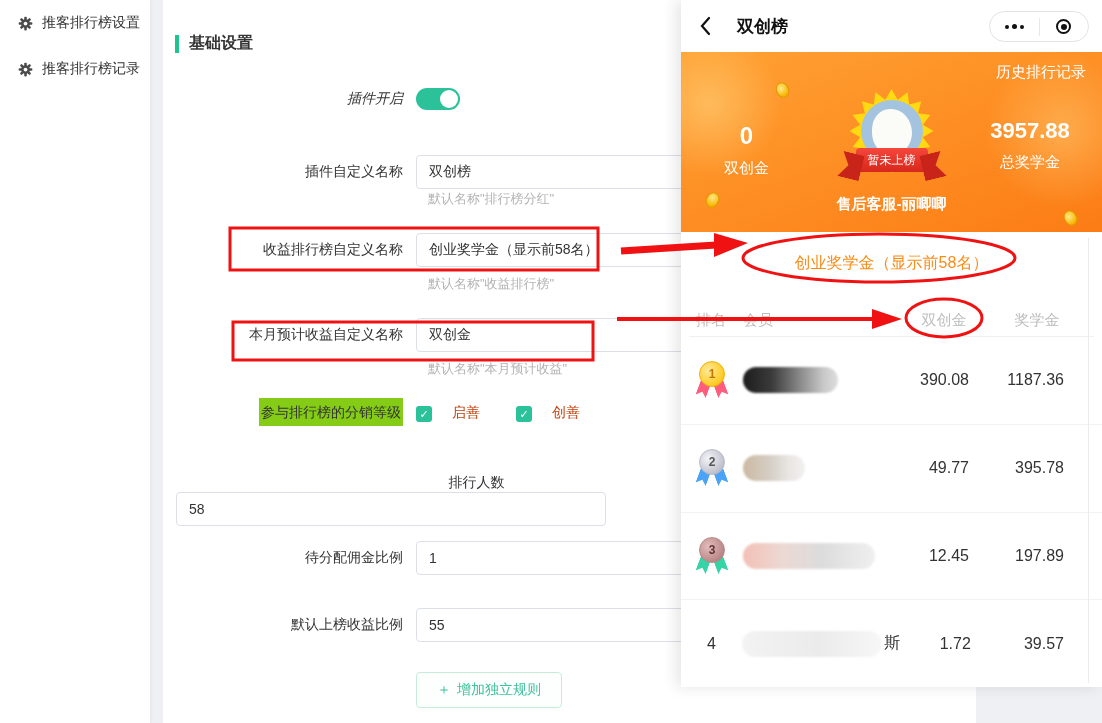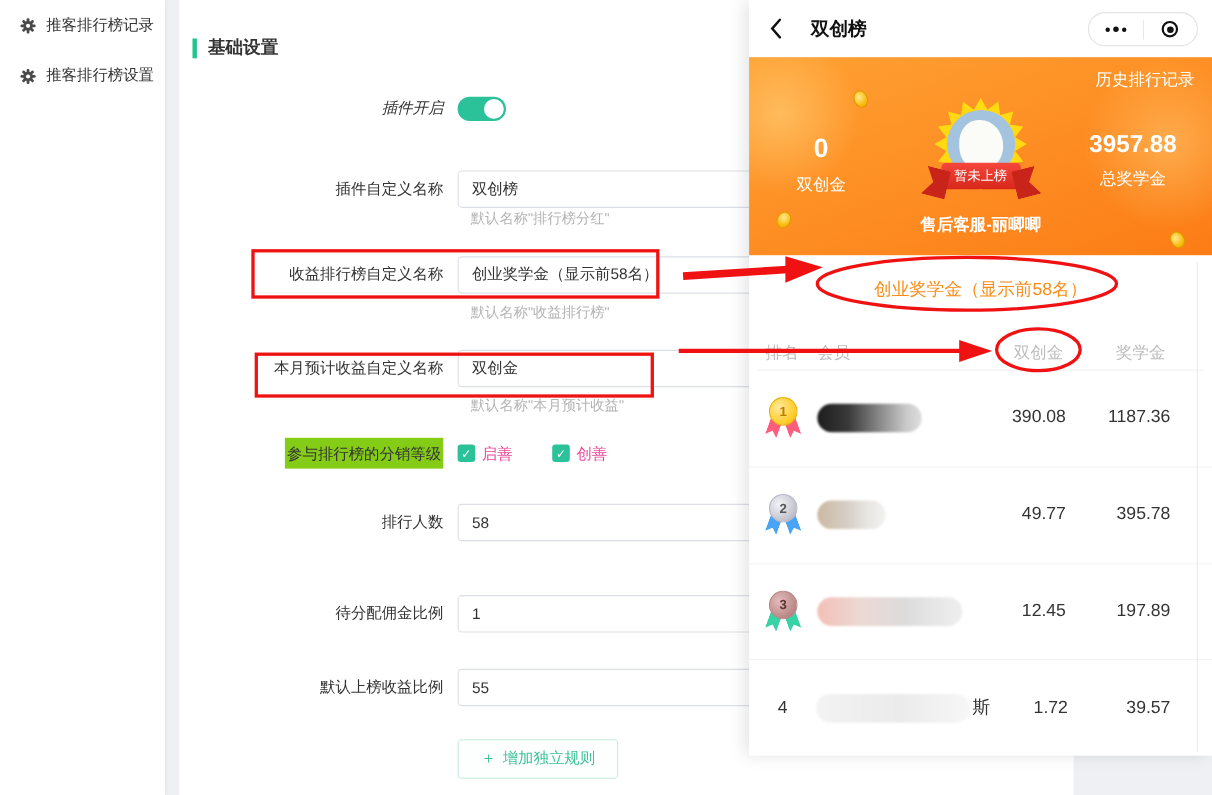--- a/index.html
+++ b/index.html
@@ -21,21 +21,21 @@
   .row { position:absolute; left:0; display:flex; align-items:center; }
   .lbl { width:240px; flex:none; text-align:right; font-size:14px; color:#333; }
   .ctl { margin-left:13px; }
   .txt-input { width:430px; height:34px; border:1px solid #dcdfe6; border-radius:4px; padding:0 12px; font-size:14px; color:#333; outline:none; font-family:inherit; background:#fff; }
   .hint { position:absolute; left:265px; font-size:13px; color:#b3b3b3; }
   
   .toggle { position:relative; width:44px; height:22px; border-radius:11px; background:#2bc199; cursor:pointer; }
   .toggle .knob { position:absolute; top:2px; right:2px; width:18px; height:18px; border-radius:50%; background:#fff; }
   
   .hl { background:#84cc16; padding:6px 2px; }
-  .cb { display:flex; align-items:flex-start; gap:6px; color:#ec4899; font-size:14px; margin-right:36px; cursor:pointer; }
+  .cb { display:flex; align-items:flex-end; gap:20px; color:#c2410c; font-size:14px; margin-right:36px; cursor:pointer; }
   .cb-box { width:16px; height:16px; border-radius:3px; background:#2bc199; color:#fff; display:flex; align-items:center; justify-content:center; font-size:11px; }
   .cb-box::after { content:"✓"; }
   
   .add-btn { position:absolute; left:253px; top:672px; width:146px; height:36px; border:1px solid #c5ecd9; background:#fdfffe; color:#3fc19c; border-radius:4px; font-size:14px; display:flex; align-items:center; justify-content:center; gap:6px; cursor:pointer; font-family:inherit; }
   
   .phone { position:absolute; left:681px; top:0; width:421px; height:687px; background:#fff; z-index:10; box-shadow:-5px 0 14px rgba(0,0,0,.10); }
   .navbar { position:absolute; top:0; left:0; right:0; height:52px; background:#fff; display:flex; align-items:center; }
   .back { margin-left:18px; display:flex; cursor:pointer; }
   .nav-title { margin-left:26px; font-size:17px; font-weight:600; color:#111; }
   .capsule { position:absolute; right:13px; top:11px; width:100px; height:31px; border:1px solid #e3e3e3; border-radius:16px; display:flex; align-items:center; background:#fff; }
@@ -118,36 +118,36 @@
           <g fill="#4a4a4a">
             <rect x="10" y="1" width="4" height="22" rx="1.5"></rect>
             <rect x="1" y="10" width="22" height="4" rx="1.5"></rect>
             <rect x="10" y="1" width="4" height="22" rx="1.5" transform="rotate(45 12 12)"></rect>
             <rect x="1" y="10" width="22" height="4" rx="1.5" transform="rotate(45 12 12)"></rect>
             <circle cx="12" cy="12" r="7"></circle>
             <circle cx="12" cy="12" r="3" fill="#fff"></circle>
           </g>
         </svg>
     </span>
-    <span>推客排行榜记录</span>
+    <span>推客排行榜设置</span>
   </div>
   <div class="side-item">
     <span class="gear">
       <svg viewBox="0 0 24 24" width="15" height="15">
           <g fill="#4a4a4a">
             <rect x="10" y="1" width="4" height="22" rx="1.5"></rect>
             <rect x="1" y="10" width="22" height="4" rx="1.5"></rect>
             <rect x="10" y="1" width="4" height="22" rx="1.5" transform="rotate(45 12 12)"></rect>
             <rect x="1" y="10" width="22" height="4" rx="1.5" transform="rotate(45 12 12)"></rect>
             <circle cx="12" cy="12" r="7"></circle>
             <circle cx="12" cy="12" r="3" fill="#fff"></circle>
           </g>
         </svg>
     </span>
-    <span>推客排行榜设置</span>
+    <span>推客排行榜记录</span>
   </div>
 </aside>
 
 <main class="card">
   <div class="section-title">
     <span class="green-bar"></span>
     <span>基础设置</span>
   </div>
 
   <div class="row" style="top:88px;font-style:italic;">
@@ -182,21 +182,21 @@
         <span class="cb-box"></span>
         <span>启善</span>
       </span>
       <span class="cb">
         <span class="cb-box"></span>
         <span>创善</span>
       </span>
     </div>
   </div>
 
-  <div class="row" style="top:458px;">
+  <div class="row" style="top:474px;flex-direction:column;">
     <div class="lbl">排行人数</div>
     <input class="ctl txt-input" value="58" style="">
   </div>
 
   <div class="row" style="top:541px;">
     <div class="lbl">待分配佣金比例</div>
     <input class="ctl txt-input" value="1" style="">
   </div>
 
   <div class="row" style="top:608px;">

